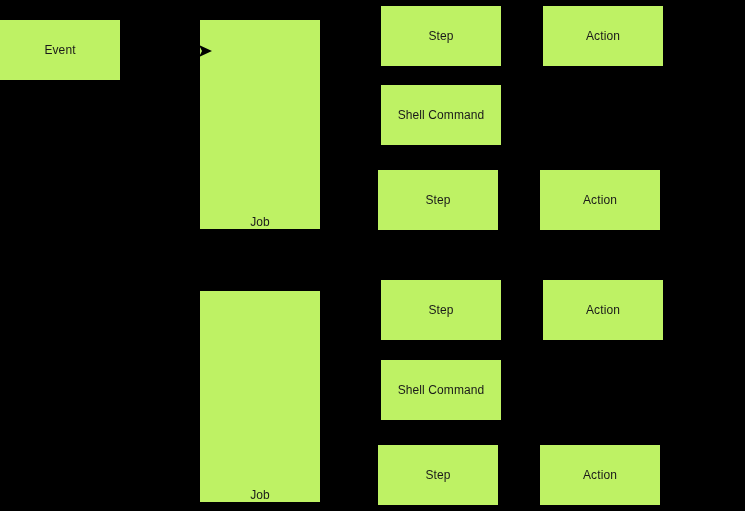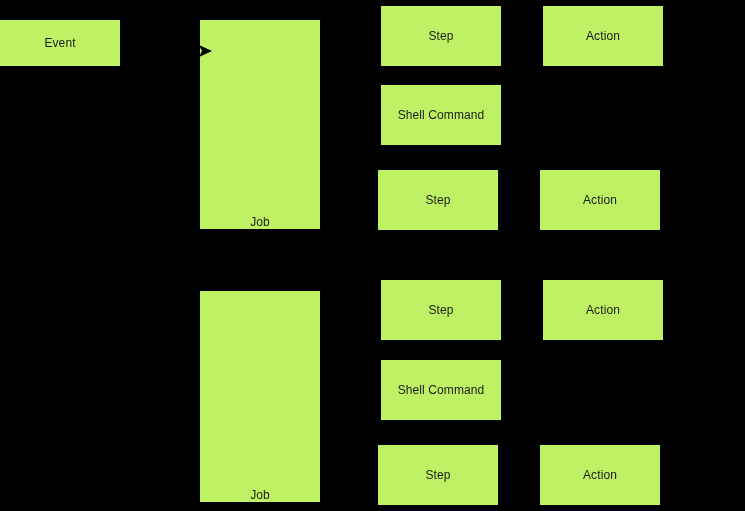--- a/index.html
+++ b/index.html
@@ -46,21 +46,21 @@
   }
   .arrow-head svg {
     display: block;
   }
 </style>
 </head>
 <body>
 
 <div id="canvas">
 
-  <div class="node event" style="left:0px; top:20px; width:120px; height:46px;">
+  <div class="node event" style="left:0px; top:20px; width:120px; height:60px;">
     <span class="node-label">Event</span>
   </div>
 
   <div class="node job" style="left:200px; top:20px; width:120px; height:209px;">
     <span class="node-label">Job</span>
   </div>
 
   <div class="arrow-head" style="left:199px; top:45px; width:13px; height:12px;">
     <svg width="13" height="12" viewBox="0 0 13 12" aria-hidden="true">
       <polygon points="0,0 13,6 0,12 3,6" fill="#000000"></polygon>

